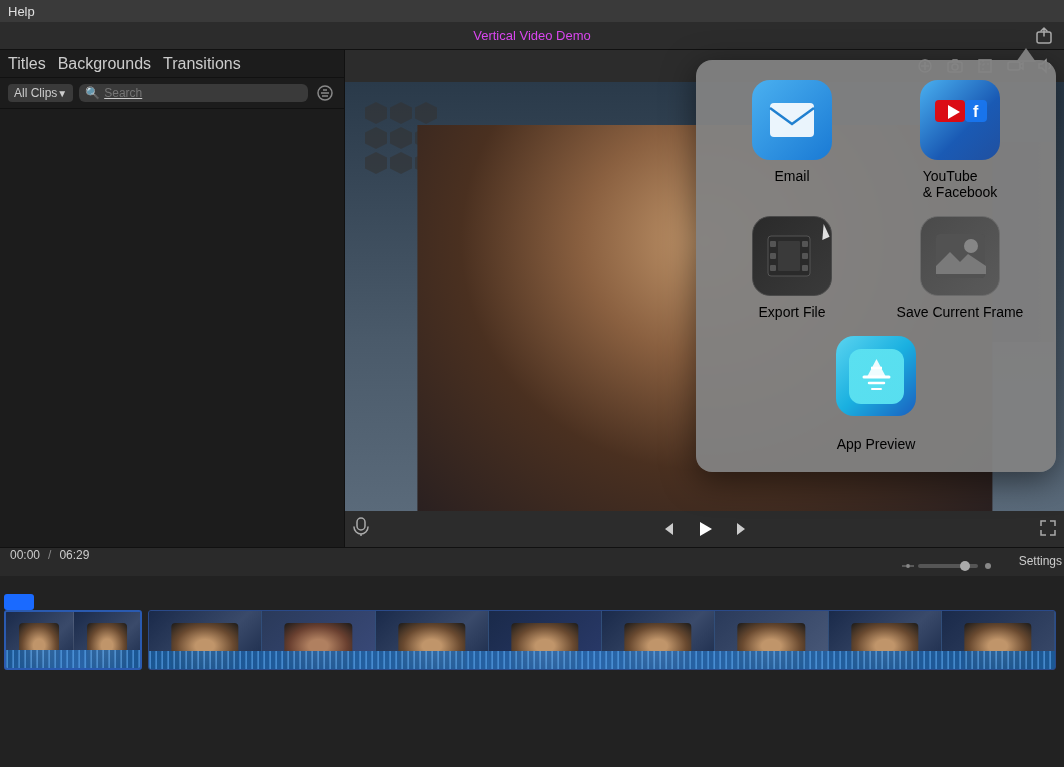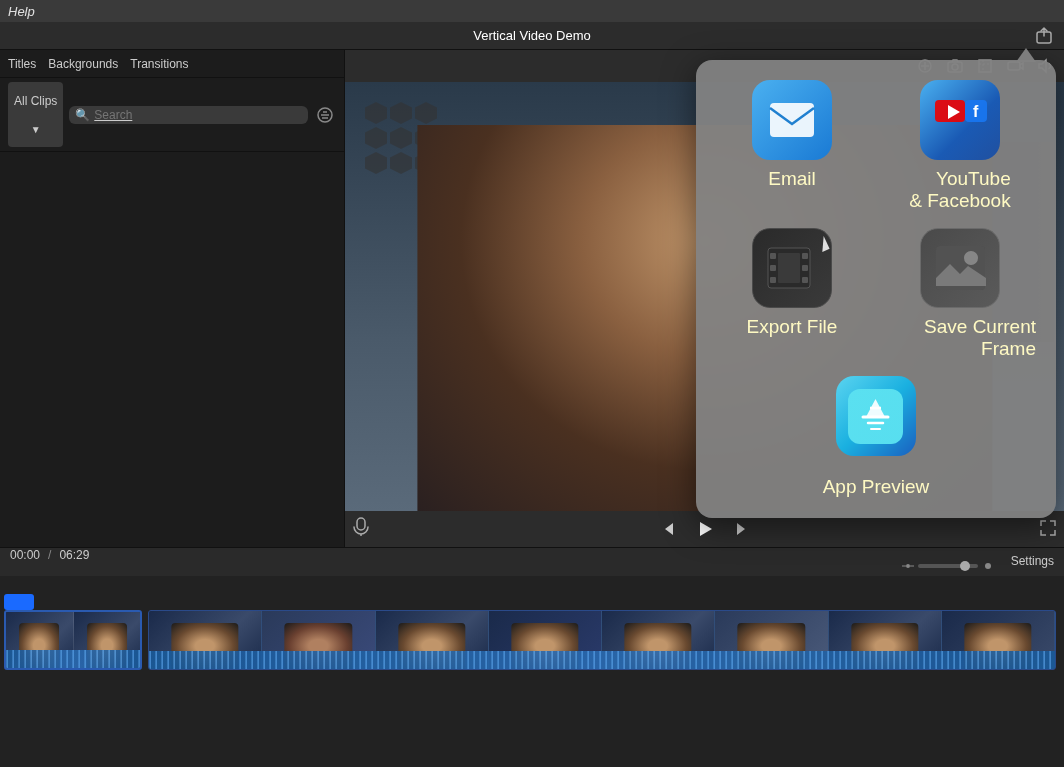--- a/index.html
+++ b/index.html
@@ -18,42 +18,41 @@
       background: #3a3a3a;
       display: flex;
       align-items: center;
       padding: 0 8px;
       gap: 16px;
     }
     .menu-item {
       color: #e0e0e0;
       font-size: 13px;
       cursor: pointer;
-      font-style: italic;
     }
 
     
     .main-area {
       display: flex;
       height: calc(100% - 22px);
       flex-direction: column;
     }
 
     
     .title-bar {
       height: 28px;
       background: #2c2c2c;
       display: flex;
       align-items: center;
       justify-content: center;
       border-bottom: 1px solid #111;
       position: relative;
     }
     .title-text {
-      color: #ffffff;
+      color: #d946ef;
       font-size: 13px;
     }
     .share-btn {
       position: absolute;
       right: 10px;
       top: 4px;
       width: 20px;
       height: 20px;
       cursor: pointer;
       color: #aaa;
@@ -80,41 +79,40 @@
     .sidebar-tabs {
       display: flex;
       height: 28px;
       align-items: center;
       padding: 0 8px;
       gap: 12px;
       border-bottom: 1px solid #111;
     }
     .sidebar-tab {
       color: #ccc;
-      font-size: 12px;
+      font-size: 16px;
       cursor: pointer;
     }
     .sidebar-toolbar {
       display: flex;
       align-items: center;
       padding: 4px 8px;
       gap: 6px;
       border-bottom: 1px solid #111;
     }
     .clips-selector {
       background: #3a3a3a;
       color: #ccc;
       font-size: 12px;
       border: none;
       border-radius: 4px;
-      padding: 12px 6px;
-      display: flex;
-      align-items: center;
-      gap: 16px;
-      flex-direction: column;
+      padding: 2px 6px;
+      display: flex;
+      align-items: center;
+      gap: 0;
     }
     .search-box {
       display: flex;
       align-items: center;
       background: #3a3a3a;
       border-radius: 6px;
       padding: 2px 6px;
       flex: 1;
       gap: 4px;
     }
@@ -425,23 +423,23 @@
       width: 80px;
       height: 80px;
       border-radius: 18px;
       display: flex;
       align-items: center;
       justify-content: center;
       position: relative;
       overflow: hidden;
     }
     .share-label {
-      color: #fef9c3;
-      font-size: 19px;
-      text-align: right;
+      color: #000000;
+      font-size: 14px;
+      text-align: left;
       font-weight: 500;
     }
     
     .icon-email {
       background: linear-gradient(135deg, #4ab0f0 0%, #1a7ad4 100%);
     }
     
     .icon-youtube {
       background: linear-gradient(135deg, #4ab0f0 0%, #1a5ab4 60%, #2050a0 100%);
     }
@@ -611,21 +609,21 @@
             <line x1="8" y1="6" x2="12" y2="6" stroke="#888" stroke-width="1"></line>
           </svg>
         <div class="zoom-track">
           <div class="zoom-thumb"></div>
         </div>
         <svg width="12" height="12" viewBox="0 0 12 12" fill="#888">
             <circle cx="6" cy="6" r="3"></circle>
           </svg>
       </div>
 
-      <span class="settings-btn" style="position:absolute;right:10px;top:6px;">Settings</span>
+      <span class="settings-btn" style="position:absolute;right:2px;top:6px;">Settings</span>
     </div>
 
     <div class="clips-area" style="position:relative;height:120px;padding:0 4px;">
 
       <div class="blue-marker" style="position:absolute;top:10px;left:4px;"></div>
 
       <div class="clip-strip clip-strip-blue" style="position:absolute;left:4px;top:26px;width:138px;height:60px;border-radius:3px;overflow:hidden;">
         <div style="width:100%;height:100%;display:flex;">
           <div class="thumb-inner" style="flex:1;position:relative;">
             <div class="thumb-person"></div>

